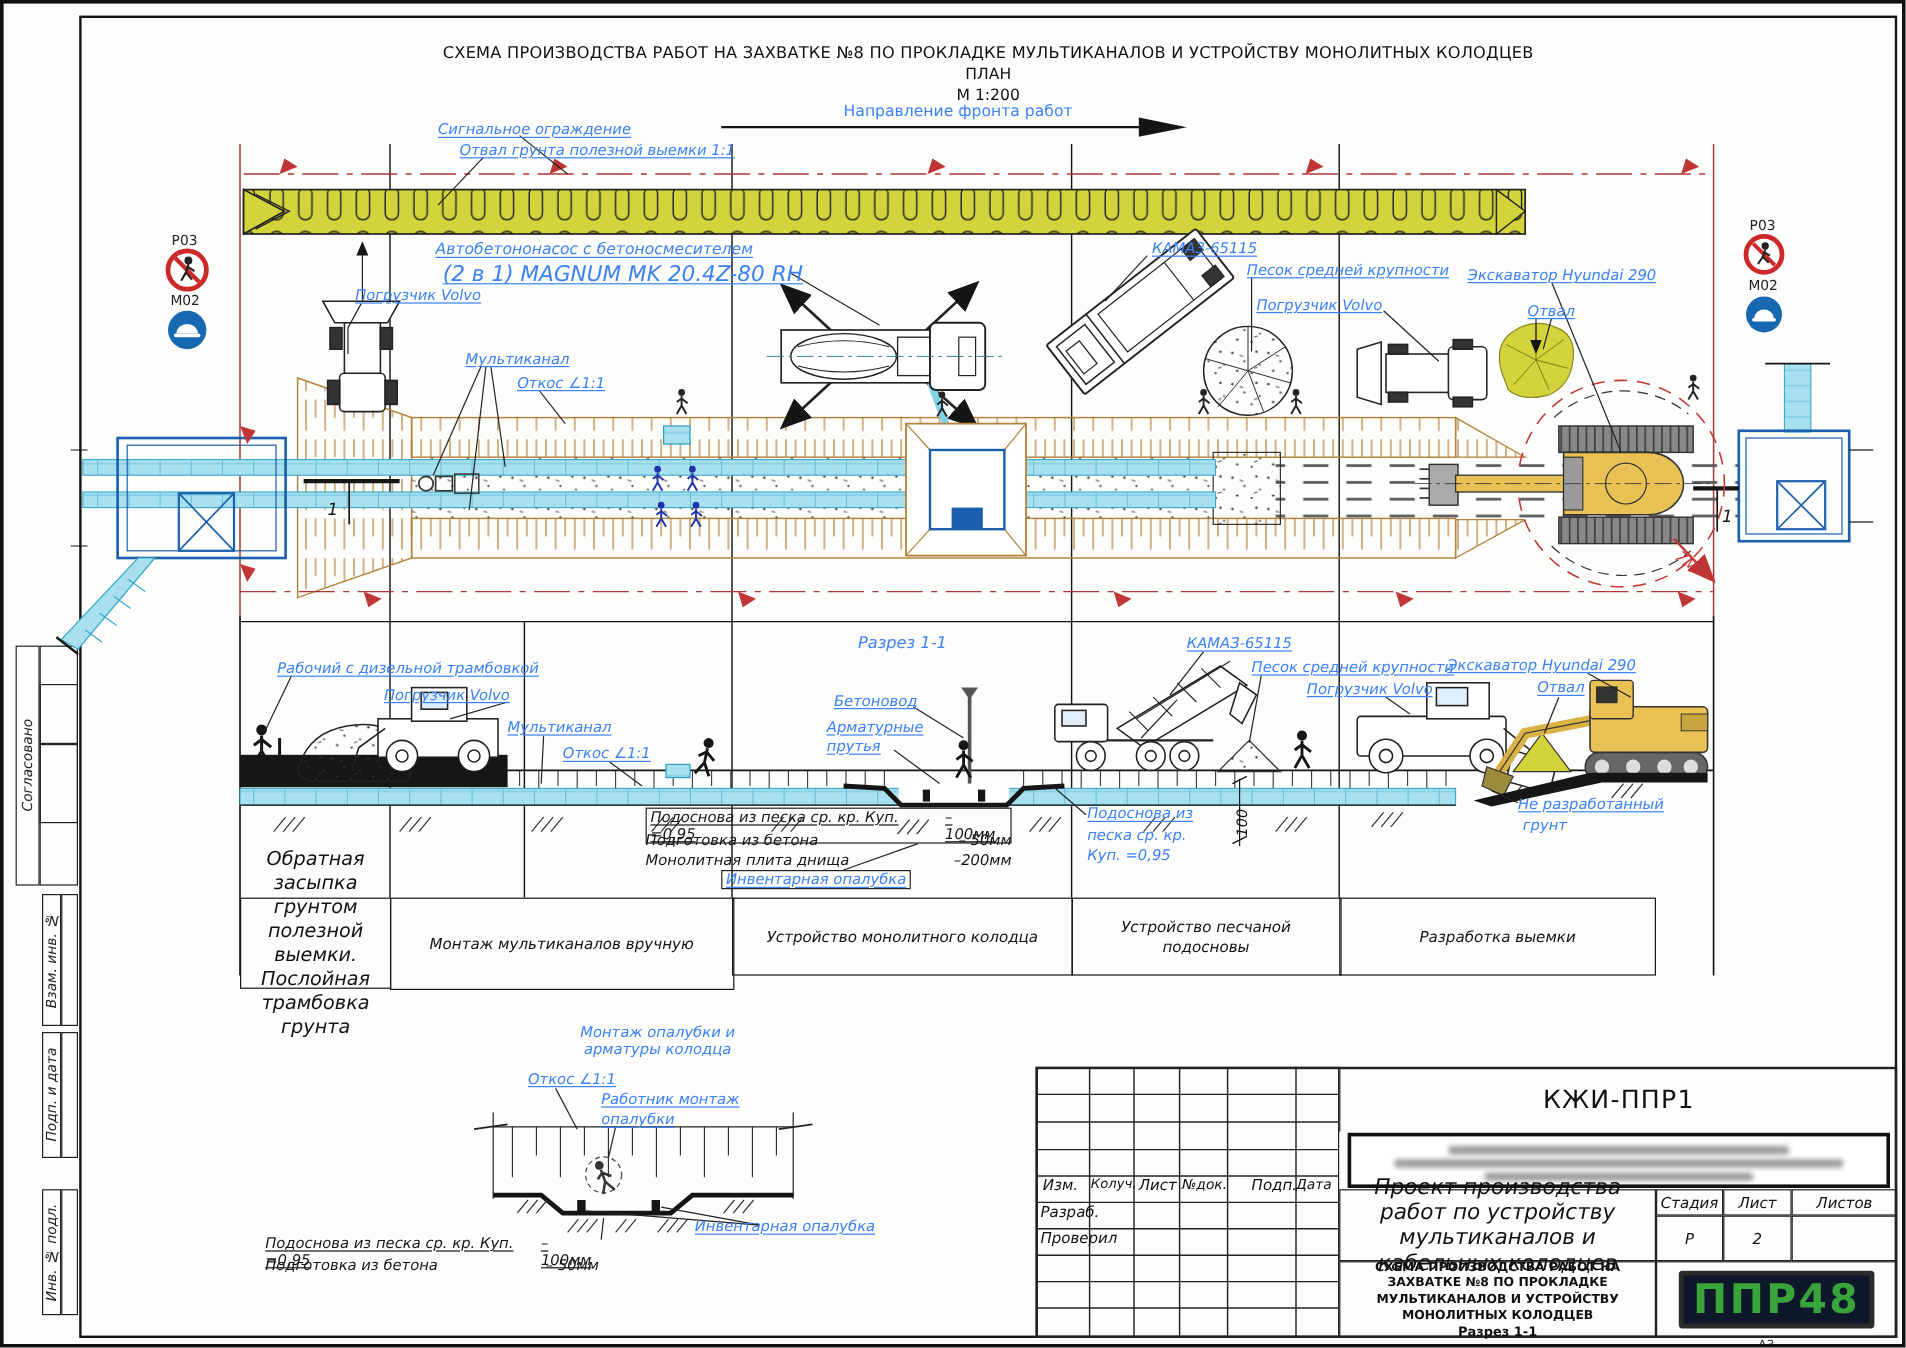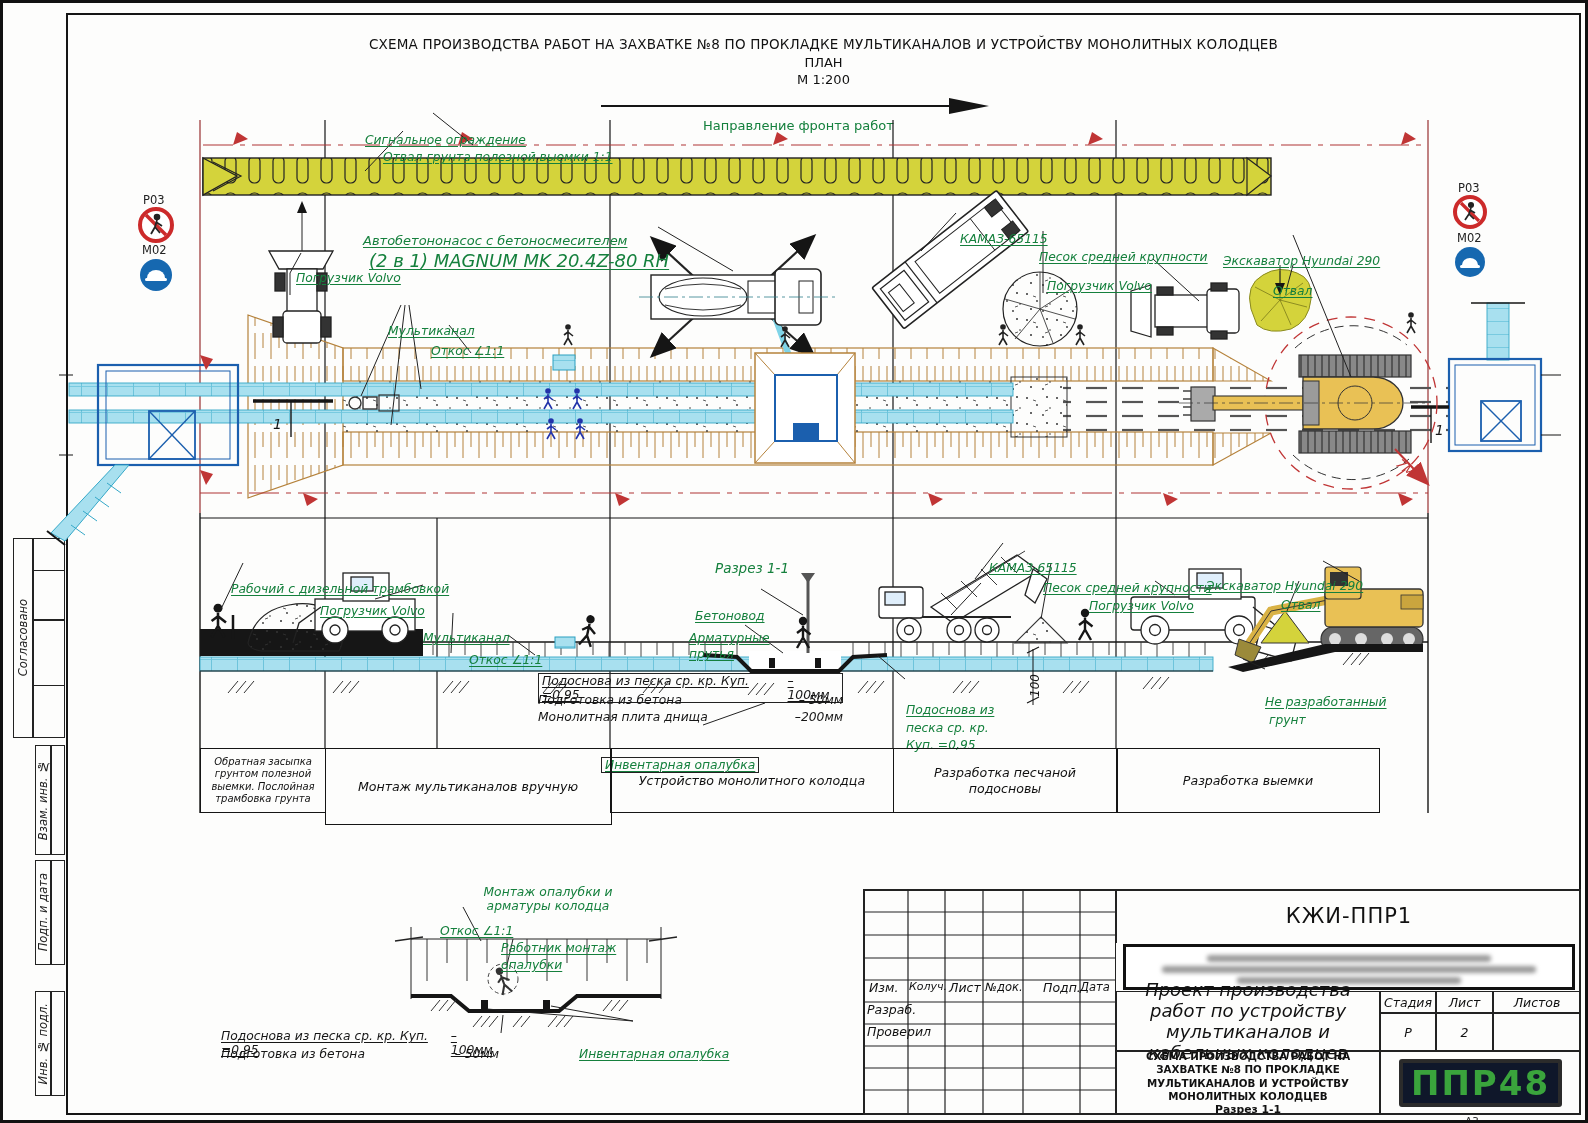--- a/index.html
+++ b/index.html
@@ -1,20 +1,20 @@
 <!DOCTYPE html>
 <html><head>
 <meta charset="utf-8">
 <style>
   html,body{margin:0;padding:0;background:#9a9a9a;}
   #sheet{position:relative;width:1588px;height:1123px;background:#fdfdfc;border:3px solid #111;
          font-family:"DejaVu Sans",sans-serif;overflow:hidden;box-sizing:border-box;}
   .abs{position:absolute;}
   .frame{position:absolute;border:2px solid #151515;box-sizing:border-box;}
-  .lbl{position:absolute;font:italic 12.3px "DejaVu Sans",sans-serif;color:#15803d;white-space:nowrap;line-height:1.15;margin-top:32px;}
+  .lbl{position:absolute;font:italic 12.3px "DejaVu Sans",sans-serif;color:#3b82f6;white-space:nowrap;line-height:1.15;}
   .u{text-decoration:underline;text-underline-offset:2px;}
   .ctr{text-align:center;}
   .head{position:absolute;left:63px;width:1515px;text-align:center;color:#111;}
   .t1{font:13.5px "DejaVu Sans",sans-serif;letter-spacing:.2px;}
   .t2{font:13px "DejaVu Sans",sans-serif;}
   .cap{position:absolute;border:1.5px solid #151515;box-sizing:border-box;display:flex;align-items:center;justify-content:center;
        font:italic 12.6px "DejaVu Sans",sans-serif;color:#111;text-align:center;padding:2px 6px;line-height:1.25;}
   .note-row{position:absolute;display:flex;width:305px;font:italic 12.3px "DejaVu Sans",sans-serif;color:#161616;}
   .note-row .v{margin-left:auto;}
   .boxed{border:1px solid #222;padding:0 3px;}
@@ -623,31 +623,31 @@
   </div>
   <div class="note-row" style="left:535px;top:707px;">
     <span>Монолитная плита днища</span>
       <span class="v">–200мм</span>
   </div>
   <div class="lbl u boxed" style="left:598px;top:722px;">Инвентарная опалубка</div>
   <div class="lbl u" style="left:903px;top:668px;">Подоснова из</div>
   <div class="lbl" style="left:903px;top:686px;">песка ср. кр.</div>
   <div class="lbl" style="left:903px;top:703px;">Куп. =0,95</div>
 
-  <div class="cap" style="left:197px;top:745px;width:126px;height:65px;font-size:10px;">
+  <div class="cap" style="left:197px;top:745px;width:126px;height:76px;font-size:16px;">
     <span>Обратная засыпка грунтом полезной выемки. Послойная трамбовка грунта</span>
     </div>
   <div class="cap" style="left:321.5px;top:745px;width:287px;height:77px;">
     <span>Монтаж мультиканалов вручную</span>
     </div>
   <div class="cap" style="left:607px;top:745px;width:284px;height:65px;">
     <span>Устройство монолитного колодца</span>
     </div>
   <div class="cap" style="left:889.5px;top:745px;width:225px;height:65px;">
-    <span>Разработка песчаной подосновы</span>
+    <span>Устройство песчаной подосновы</span>
     </div>
   <div class="cap" style="left:1113px;top:745px;width:264px;height:65px;">
     <span>Разработка выемки</span>
     </div>
 
   <div class="lbl ctr" style="left:440px;top:850px;width:210px;white-space:normal;">
     <span>Монтаж опалубки и</span><br>
     <span>арматуры колодца</span>
   </div>
   <div class="lbl u" style="left:437px;top:889px;">Откос ∠1:1</div>

